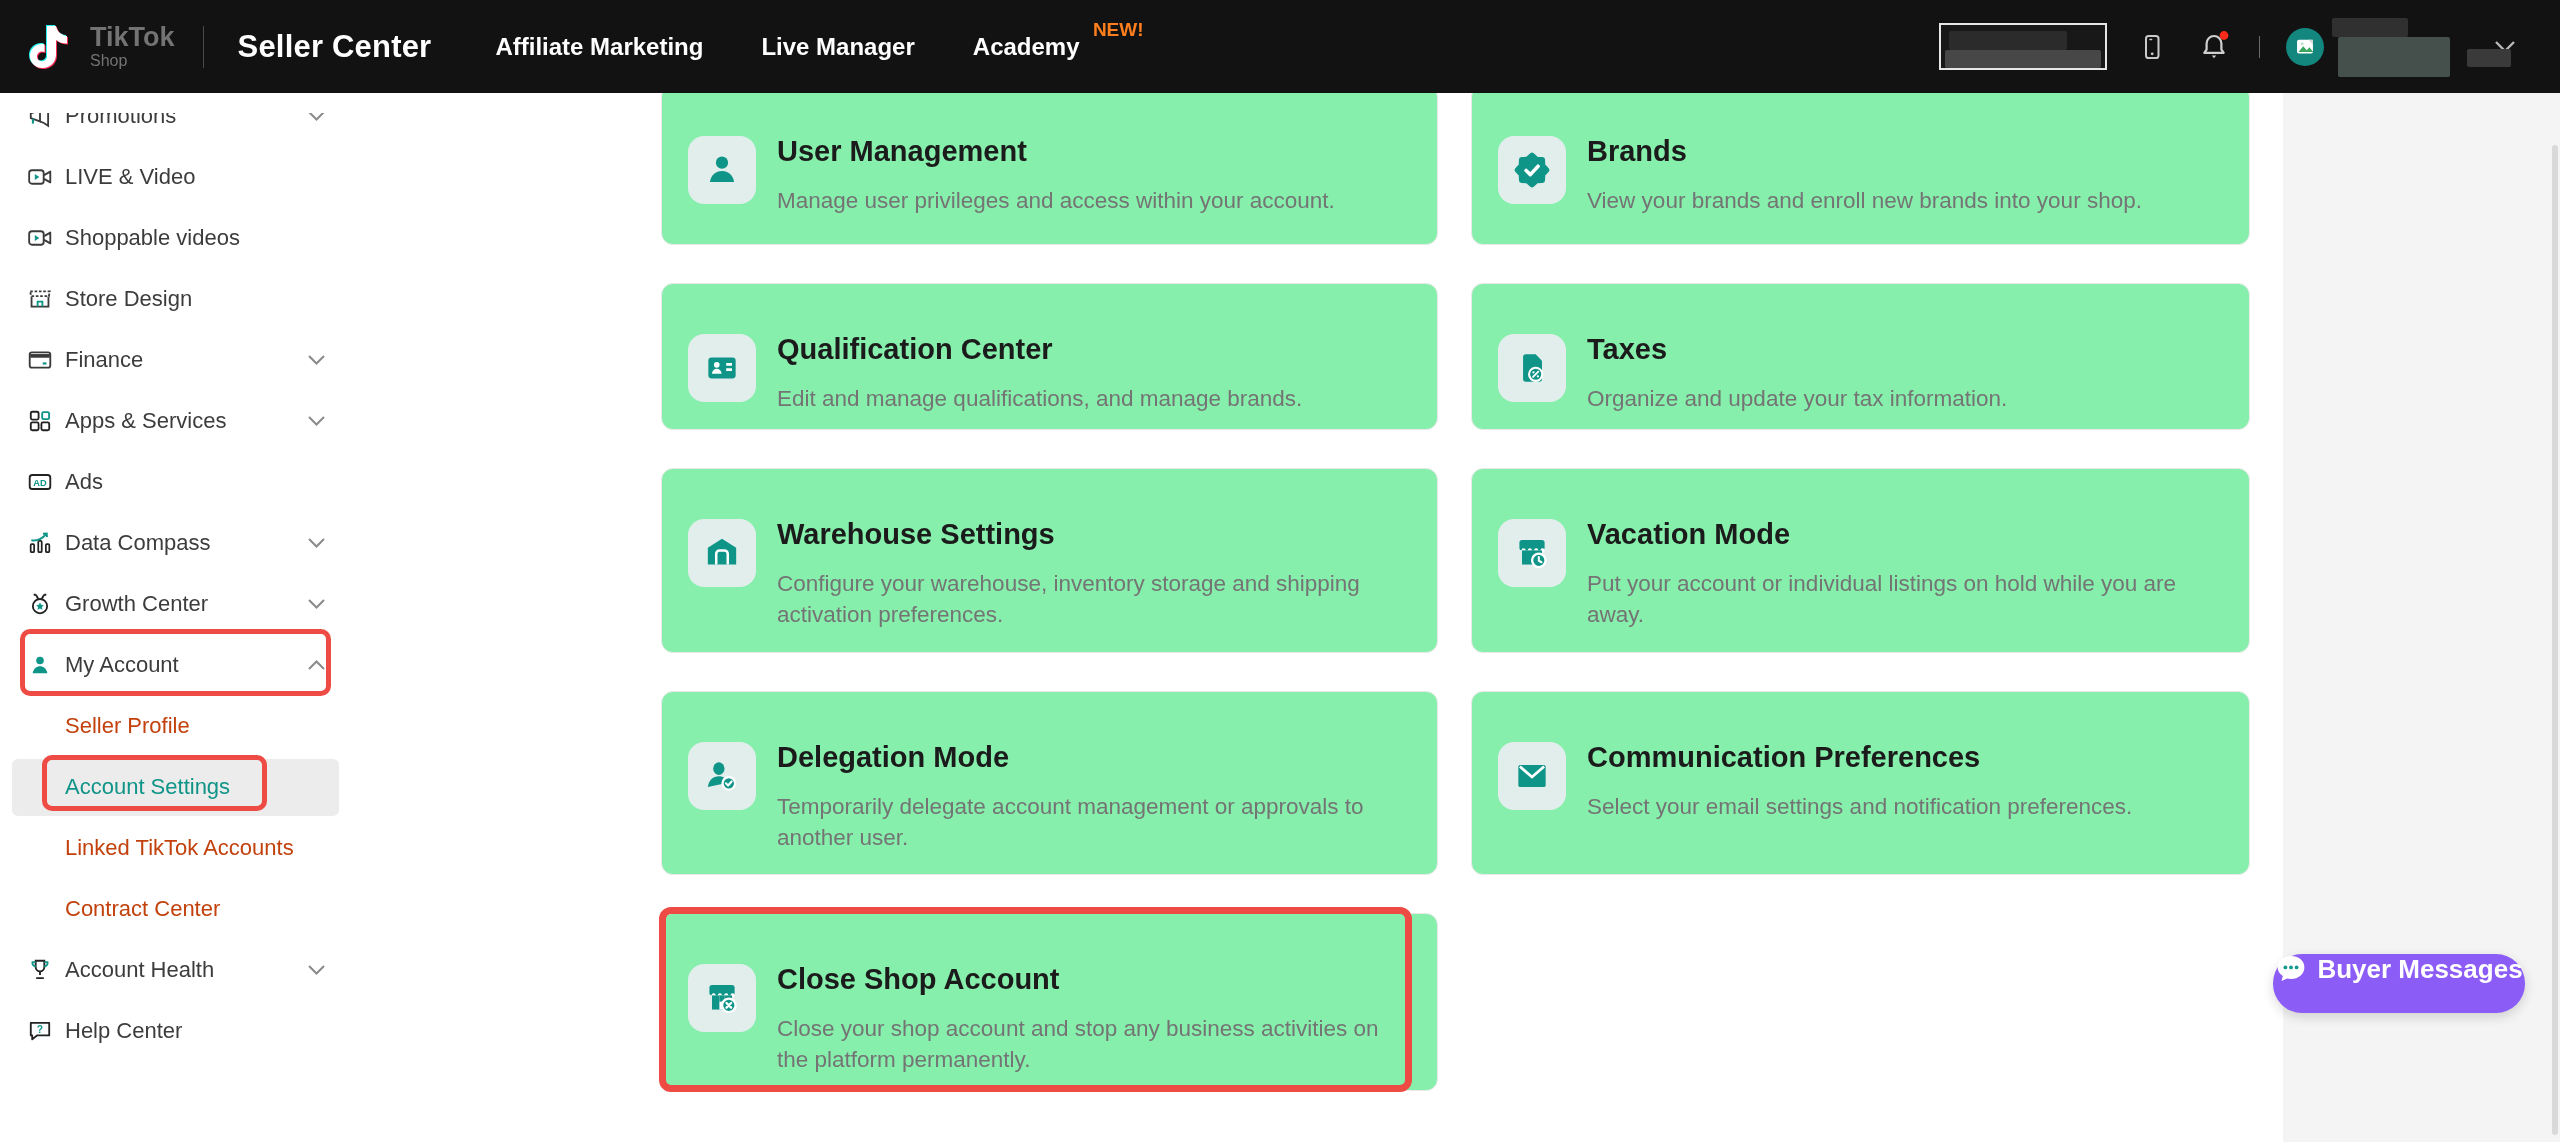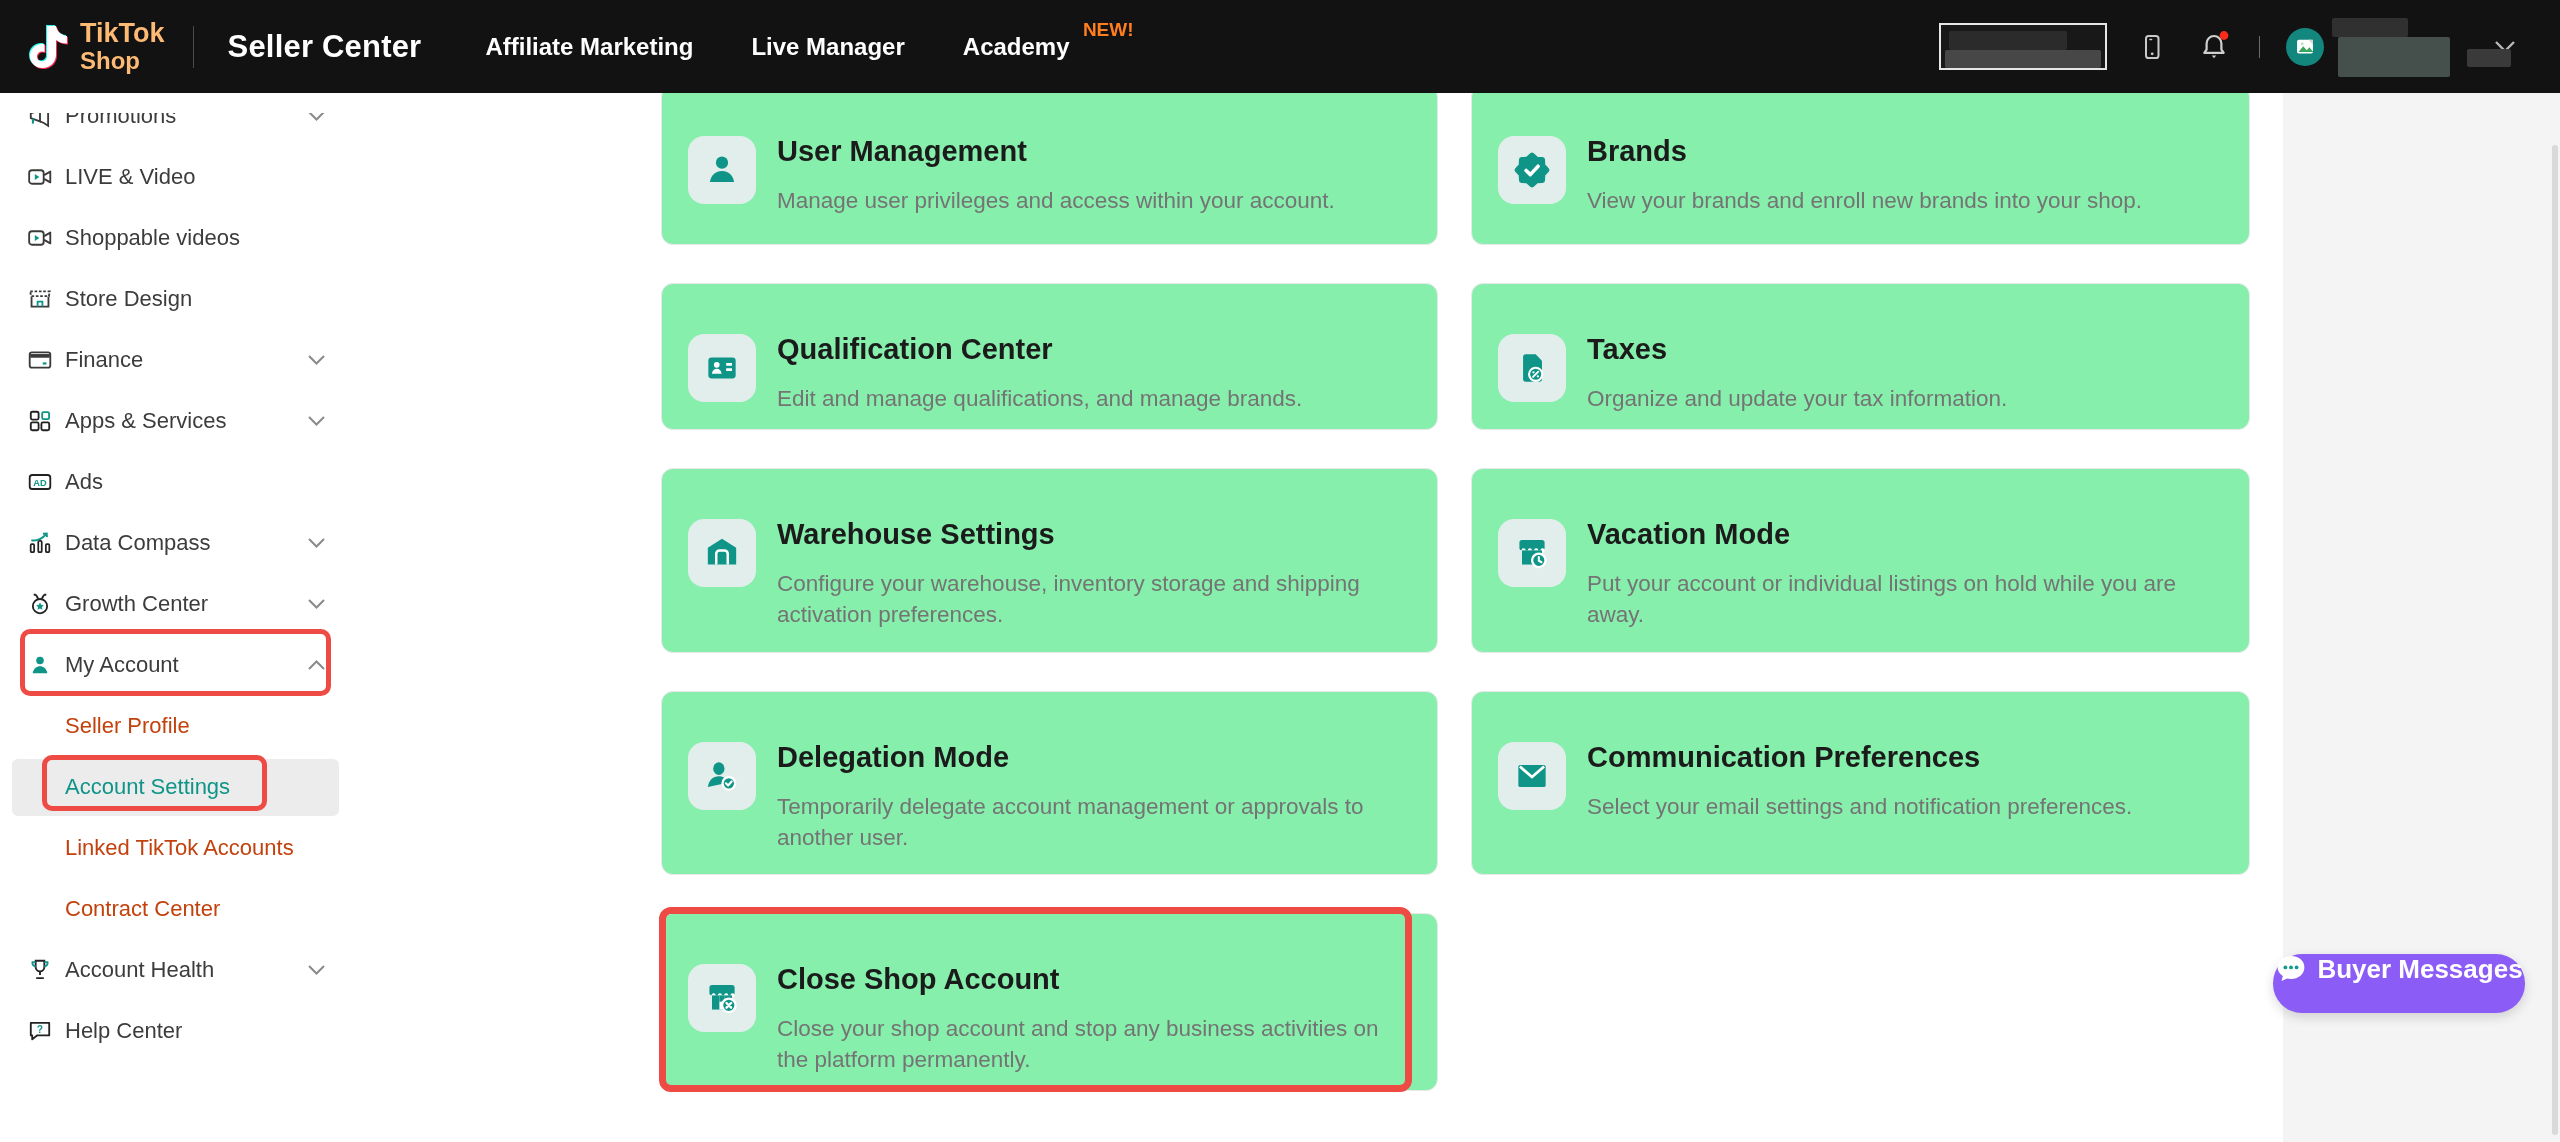--- a/index.html
+++ b/index.html
@@ -4,23 +4,23 @@
 <style>
   * { margin:0; padding:0; box-sizing:border-box; }
   html,body { width:2560px; height:1142px; overflow:hidden; background:#fff;
     font-family:"Liberation Sans", sans-serif; }
   #board { position:relative; width:2560px; height:1142px; background:#fff; }
 
   
   #header { position:absolute; left:0; top:0; width:2560px; height:93px; background:#121212;
     display:flex; align-items:center; padding:0 44px 0 28px; z-index:50; }
   .brand { display:flex; align-items:center; cursor:pointer; }
-  .brand-text { color:#fdba74; margin-left:10px; line-height:1.0; }
+  .brand-text { color:#737373; margin-left:20px; line-height:1.0; }
   .brand-line1 { font-size:27px; font-weight:bold; }
-  .brand-line2 { font-size:24px; font-weight:bold; margin-top:2px; }
+  .brand-line2 { font-size:16px; font-weight:normal; margin-top:2px; }
   .hdr-divider { width:1px; height:42px; background:#4a4a4a; margin:0 34px 0 28px; }
   .product-title { color:#fff; font-size:31px; font-weight:bold; letter-spacing:.2px; margin-right:64px; cursor:pointer; }
   .hdr-nav { display:flex; align-items:center; gap:58px; }
   .hdr-nav-item { color:#fff; font-size:24px; font-weight:600; position:relative; cursor:pointer; white-space:nowrap;text-align:right; }
   .hdr-nav-badge { position:absolute; top:-14px; right:-64px; color:#FF7E1D; font-size:19px; font-weight:bold; }
   .hdr-right { margin-left:auto; display:flex; align-items:center; }
   .search-redacted { width:168px; height:47px; border:2px solid #e6e6e6; position:relative; background:#181818; }
   .blob { position:absolute; border-radius:2px; }
   .hdr-icon { margin-left:30px; cursor:pointer; position:relative; display:flex; align-items:center; }
   .vdiv2 { width:1px; height:22px; background:#6a6a6a; margin-left:26px; }

